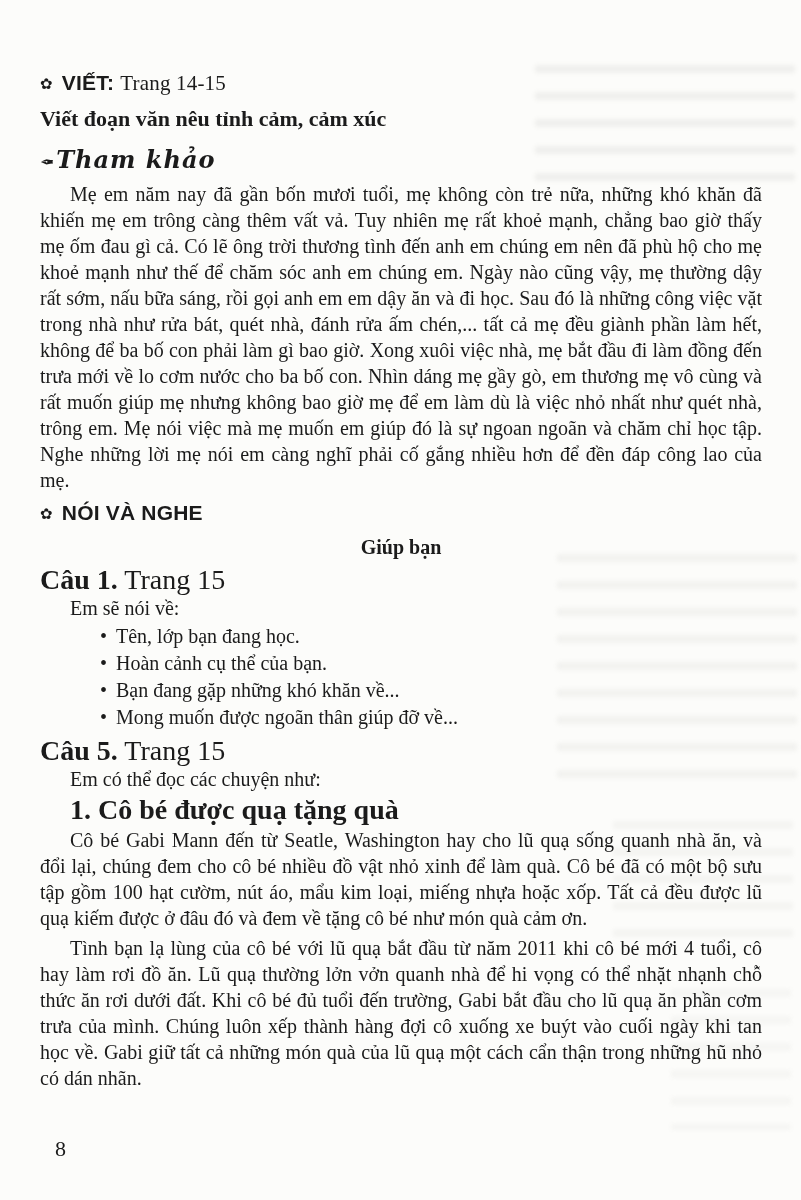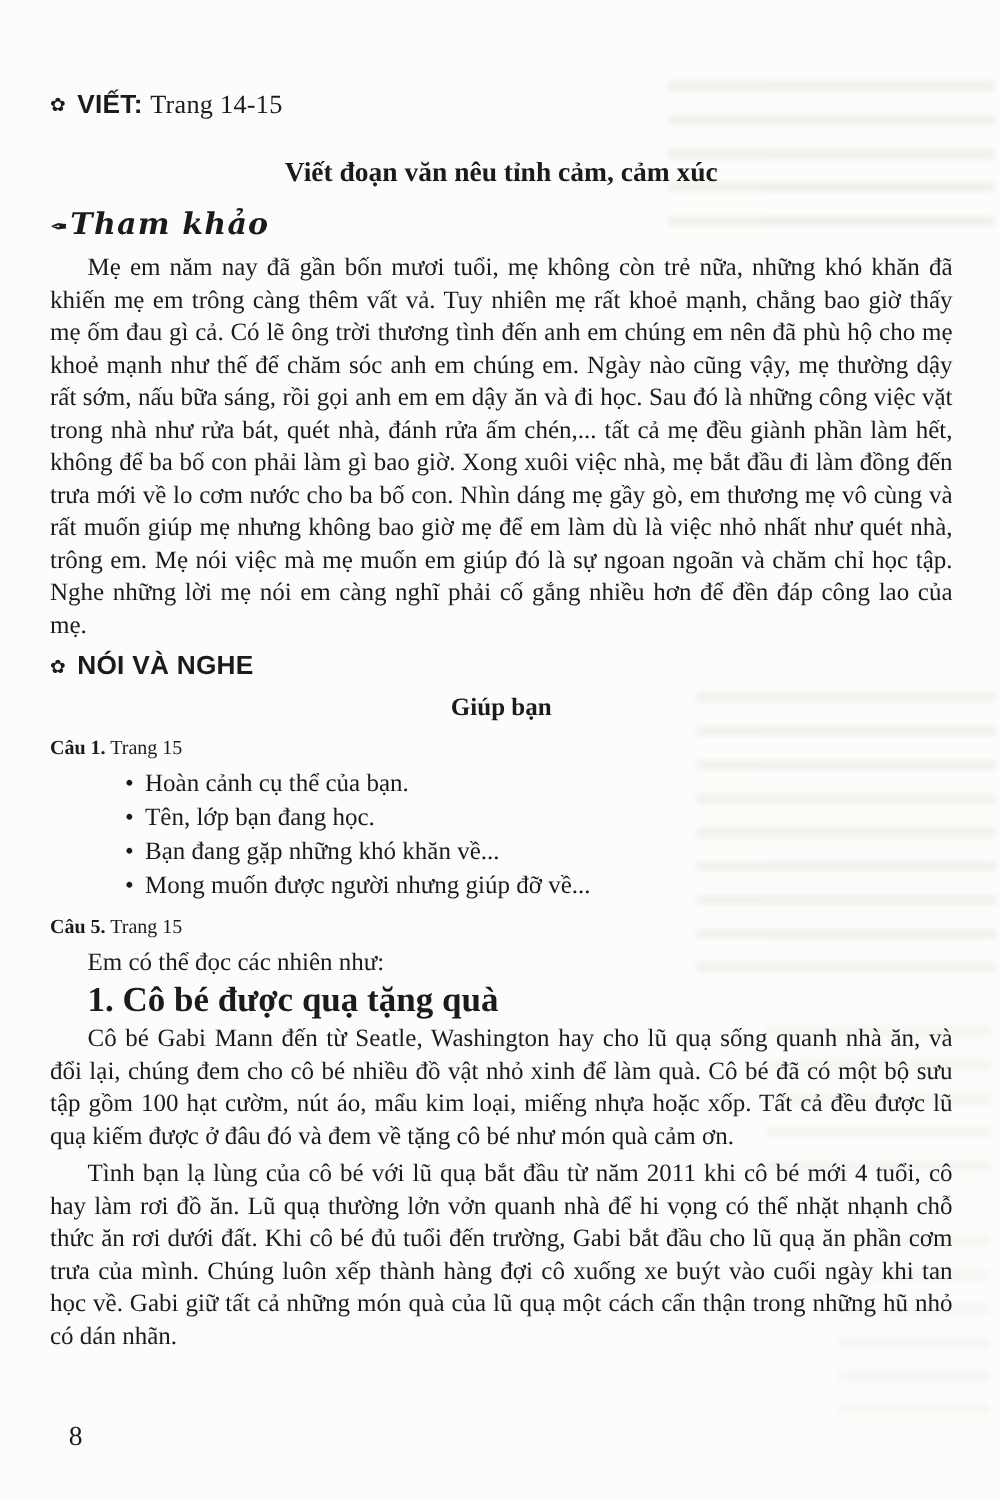--- a/index.html
+++ b/index.html
@@ -39,23 +39,23 @@
   .flower{
     display:inline-block;
     font-size:15px;vertical-align:1px;margin-right:9px;
     font-family:"DejaVu Sans",sans-serif;font-weight:400;
   }
   .head-range{
     font-family:"Liberation Serif",serif;
     font-weight:400;font-size:21px;
   }
   .main-title{
-    text-align:center;font-weight:700;
+    text-align:left;font-weight:700;
     font-size:22px;line-height:33px;
-    margin-top:24px;
+    margin-top:5px;
   }
   .ref-head{
     margin-top:10px;
     font-family:"DejaVu Serif",serif;
     font-style:italic;font-weight:700;
     font-size:24px;line-height:30px;
     letter-spacing:1px;
   }
   .nib{
     display:inline-block;
@@ -68,21 +68,21 @@
     font-size:20px;line-height:26px;
     text-align:justify;text-indent:30px;
     margin:4px 0 0 0;
   }
   .nvn-head{margin-top:7px;}
   .center-sub{
     text-align:center;font-weight:700;
     font-size:20px;line-height:26px;margin-top:7px;
   }
   .cau{
-    font-size:16px;line-height:26px;margin-top:7px;
+    font-size:28px;line-height:26px;margin-top:7px;
   }
   .cau .cau-label{font-weight:700;}
   .intro{
     font-size:20px;line-height:26px;
     margin:2px 0 0 30px;
   }
   .bullets{
     list-style:none;margin:2px 0 0 0;padding:0 0 0 60px;
   }
   .bullets li{
@@ -131,33 +131,34 @@
       <div class="section-head nvn-head">
         <span class="flower">✿</span><span>NÓI VÀ NGHE</span>
       </div>
 
       <div class="center-sub">Giúp bạn</div>
 
       <div class="cau">
         <span class="cau-label">Câu 1.</span>
         <span>Trang 15</span>
       </div>
+      <p class="intro">Em sẽ nói về:</p>
 
       <ul class="bullets">
+        <li><span class="bullet-dot">•</span><span>Tên, lớp bạn đang học.</span></li>
         <li><span class="bullet-dot">•</span><span>Hoàn cảnh cụ thể của bạn.</span></li>
-        <li><span class="bullet-dot">•</span><span>Tên, lớp bạn đang học.</span></li>
         <li><span class="bullet-dot">•</span><span>Bạn đang gặp những khó khăn về...</span></li>
-        <li><span class="bullet-dot">•</span><span>Mong muốn được người nhưng giúp đỡ về...</span></li>
+        <li><span class="bullet-dot">•</span><span>Mong muốn được ngoãn thân giúp đỡ về...</span></li>
       </ul>
 
       <div class="cau">
         <span class="cau-label">Câu 5.</span>
         <span>Trang 15</span>
       </div>
-      <p class="intro">Em có thể đọc các nhiên như:</p>
+      <p class="intro">Em có thể đọc các chuyện như:</p>
 
       <div class="story-title">1. Cô bé được quạ tặng quà</div>
 
       <p class="body-par">Cô bé Gabi Mann đến từ Seatle, Washington hay cho lũ quạ sống quanh nhà ăn, và đổi lại, chúng đem cho cô bé nhiều đồ vật nhỏ xinh để làm quà. Cô bé đã có một bộ sưu tập gồm 100 hạt cườm, nút áo, mẩu kim loại, miếng nhựa hoặc xốp. Tất cả đều được lũ quạ kiếm được ở đâu đó và đem về tặng cô bé như món quà cảm ơn.</p>
       <p class="body-par">Tình bạn lạ lùng của cô bé với lũ quạ bắt đầu từ năm 2011 khi cô bé mới 4 tuổi, cô hay làm rơi đồ ăn. Lũ quạ thường lởn vởn quanh nhà để hi vọng có thể nhặt nhạnh chỗ thức ăn rơi dưới đất. Khi cô bé đủ tuổi đến trường, Gabi bắt đầu cho lũ quạ ăn phần cơm trưa của mình. Chúng luôn xếp thành hàng đợi cô xuống xe buýt vào cuối ngày khi tan học về. Gabi giữ tất cả những món quà của lũ quạ một cách cẩn thận trong những hũ nhỏ có dán nhãn.</p>
     </section>
 
   </div>
 
   <div class="page-number">8</div>

